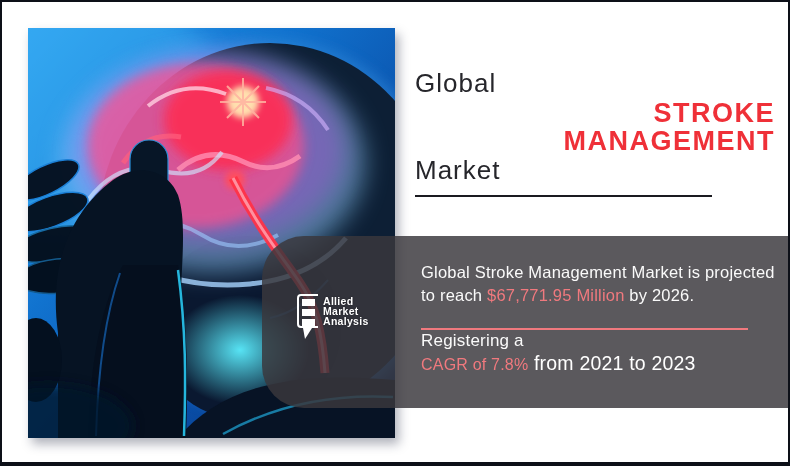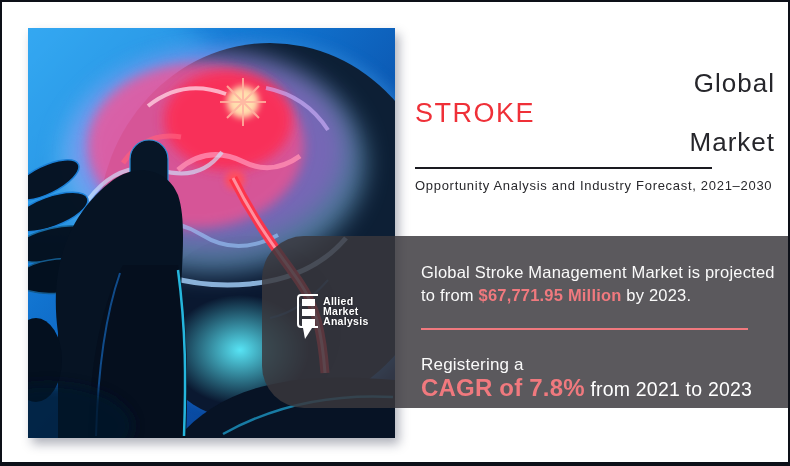--- a/index.html
+++ b/index.html
@@ -31,28 +31,28 @@
     position: absolute;
     left: 413px; top: 66px;
     width: 360px;
   }
   .t-global, .t-market {
     font-size: 26px;
     font-weight: 400;
     color: #26262b;
     letter-spacing: 1px;
     line-height: 31px;
-    text-align: right;
   }
   .t-red {
     font-size: 27px;
-    font-weight: 400;
+    font-weight: 700;
     color: #ef3038;
     letter-spacing: 1.5px;
     line-height: 28px;
+    text-align: right;
   }
   .title-divider {
     margin-top: 9px;
     width: 297px;
     height: 2px;
     background: #1a1a20;
   }
   .subtitle {
     margin-top: 9px;
     font-size: 13px;
@@ -75,42 +75,41 @@
     color: #fafafa;
   }
   .proj-line {
     font-size: 16.5px;
     letter-spacing: 0.2px;
     line-height: 23px;
     color: #fafafa;
   }
   .salmon-bold {
     color: #f0797e;
-    font-weight: 700;
+    font-weight: 400;
   }
   .panel-divider {
     margin-top: 21px;
     width: 327px;
     height: 2px;
     background: #f0797e;
   }
   .cagr-intro {
-    margin-top: 24px;
     font-size: 17px;
     letter-spacing: 0.2px;
     line-height: 21px;
     color: #fafafa;
   }
   .cagr-line {
     font-size: 19.5px;
     letter-spacing: 0.2px;
     line-height: 25px;
     color: #ffffff;
   }
-  .cagr-line .salmon-bold { font-size: 24px; margin-top: 24px; }
+  .cagr-line .salmon-bold { font-size: 16px; margin-top: 24px; }
 
   
   .amr-logo {
     position: absolute;
     left: 295px; top: 292px;
     display: flex;
     align-items: flex-start;
     z-index: 5;
     color: #ffffff;
   }
@@ -201,29 +200,29 @@
       <path d="M150,242 C158,302 158,352 156,408" stroke="#2bd4ff" stroke-width="2.5" fill="none" opacity="0.85"></path>
       <path d="M92,245 C78,285 70,340 68,408" stroke="#1565b8" stroke-width="2" fill="none" opacity="0.7"></path>
       <ellipse cx="8" cy="332" rx="26" ry="42" fill="#04101f"></ellipse>
       <ellipse cx="20" cy="398" rx="85" ry="42" fill="#03142a" opacity="0.8" filter="url(#b6)"></ellipse>
     </svg>
   </div>
 
   <div class="title-block">
     <div class="t-global">Global</div>
     <div class="t-red">STROKE</div>
+    <div class="t-red">MANAGEMENT</div>
     <div class="t-market">Market</div>
     <div class="title-divider"></div>
-    <div class="subtitle">Opportunity Analysis and Industry Forecast, 2021–2030</div>
   </div>
 
   <div class="panel">
     <div class="panel-content">
       <div class="proj-line">Global Stroke Management Market is projected</div>
-      <div class="proj-line"><span>to from </span><span class="salmon-bold">$67,771.95 Million</span><span> by 2023.</span></div>
+      <div class="proj-line"><span>to reach </span><span class="salmon-bold">$67,771.95 Million</span><span> by 2026.</span></div>
       <div class="panel-divider"></div>
       <div class="cagr-intro">Registering a</div>
       <div class="cagr-line"><span class="salmon-bold">CAGR of 7.8%</span><span> from 2021 to 2023</span></div>
     </div>
   </div>
 
   <div class="amr-logo">
     <svg width="24" height="46" viewBox="0 0 24 46" aria-hidden="true">
       <path d="M21,1 H4 Q1,1 1,4 V30 Q1,33 4,33 H21" fill="none" stroke="#ffffff" stroke-width="2"></path>
       <rect x="5" y="5" width="13" height="7" fill="#ffffff"></rect>

